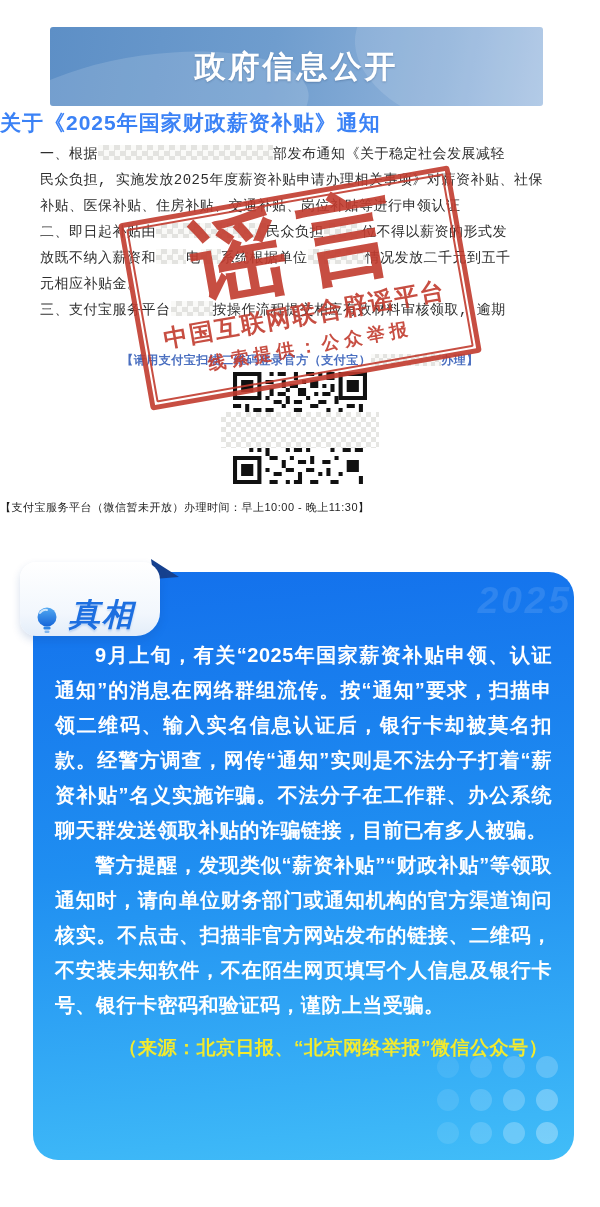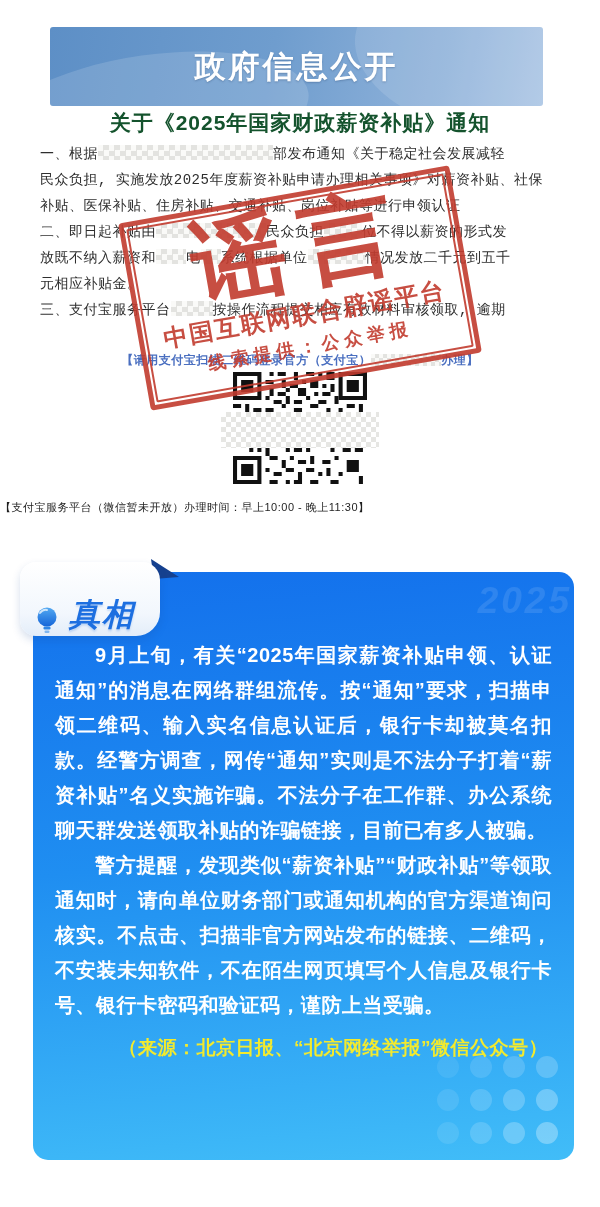--- a/index.html
+++ b/index.html
@@ -23,22 +23,22 @@
   .banner::after{
     content:"";position:absolute;right:-30px;top:-40px;width:220px;height:140px;
     background:rgba(255,255,255,.12);border-radius:50%;transform:rotate(14deg);
   }
   .banner-title{
     position:relative;z-index:2;display:block;text-align:center;line-height:79px;
     color:#fff;font-size:31px;font-weight:bold;letter-spacing:3px;
     text-shadow:0 1px 2px rgba(40,70,110,.35);
   }
   .doc-title{
-    position:absolute;left:0;top:109px;width:600px;text-align:center;
-    color:#14532d;font-size:21px;font-weight:bold;letter-spacing:1px;
+    position:absolute;left:0;top:109px;width:600px;
+    color:#3b82f6;font-size:21px;font-weight:bold;letter-spacing:1px;
   }
   .doc-body{position:absolute;left:40px;top:141px;width:490px;font-family:Liberation Mono, monospace;}
   .doc-line{
     display:block;white-space:nowrap;font-size:14px;line-height:26px;
     color:#2e2e2e;font-weight:500;letter-spacing:.5px;
   }
   .mosaic{
     display:inline-block;height:15px;vertical-align:-2px;
     background:conic-gradient(#e3e3e0 0 25%,#fafaf8 25% 50%,#e3e3e0 50% 75%,#fafaf8 75%) 0 0/11px 11px;
   }
@@ -80,21 +80,21 @@
   }
   .stamp-sub{
     position:relative;z-index:2;color:#c23b2e;font-size:18px;font-weight:800;
     letter-spacing:5px;margin-top:4px;
   }
 
   
   .truth-card{
     position:absolute;left:33px;top:572px;width:541px;height:588px;
     background:linear-gradient(175deg,#1370ec 0%,#1f8ef1 48%,#41bdf8 100%);
-    border-radius:15px;box-sizing:border-box;padding:66px 22px 0 22px;overflow:hidden;
+    border-radius:25px;box-sizing:border-box;padding:66px 22px 0 22px;overflow:hidden;
   }
   .watermark{
     position:absolute;top:8px;right:2px;font-size:37px;font-weight:900;font-style:italic;
     color:rgba(255,255,255,.11);letter-spacing:3px;
   }
   .truth-para{
     margin:0;color:#ffffff;font-size:20px;font-weight:bold;line-height:35px;
     text-align:justify;text-indent:2em;letter-spacing:.5px;
   }
   .truth-source{

